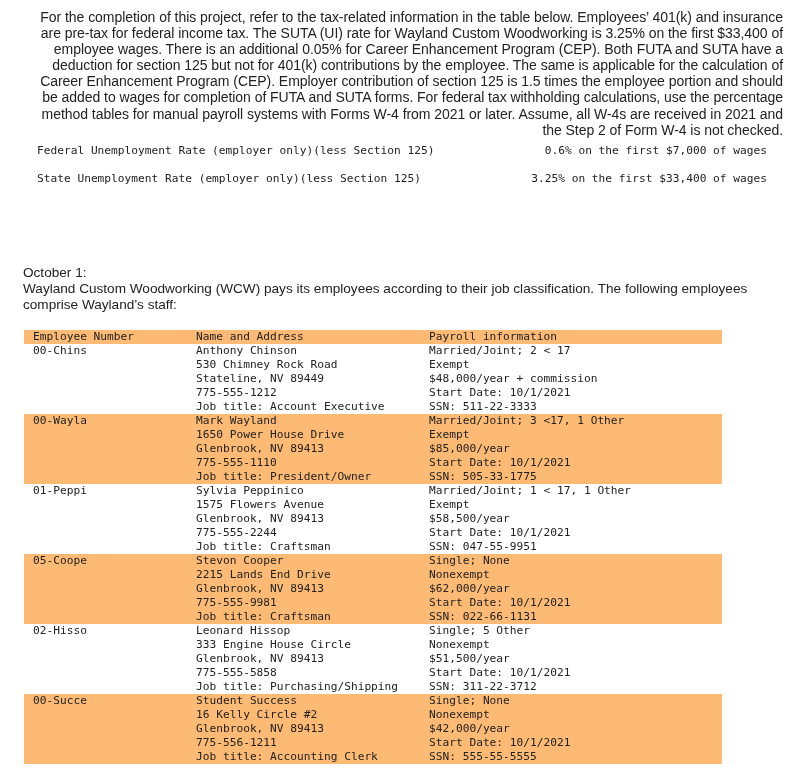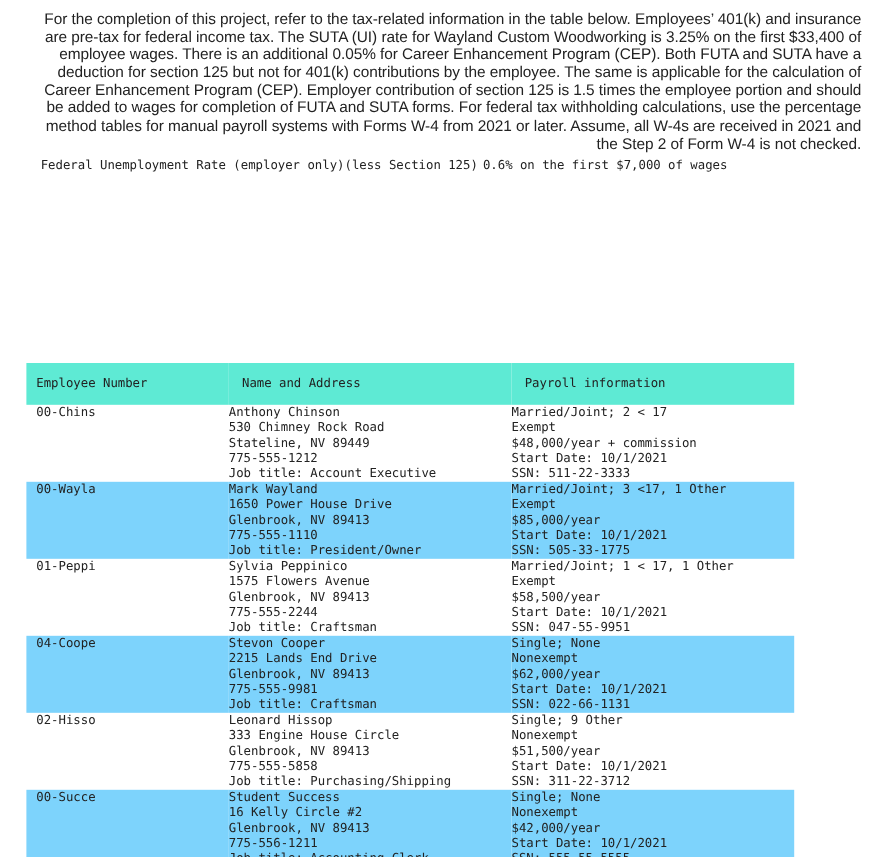--- a/index.html
+++ b/index.html
@@ -43,20 +43,21 @@
       vertical-align: middle;
       height: 28px;
       margin-top: 14px;
     }
     .tax-table td.label {
       width: 402px;
       padding-left: 13px;
     }
     .tax-table td.value {
       padding-left: 0;
+      text-align: right;
     }
     .tax-table tr.shaded td {
       background: #f4f4f4;
     }
     .tax-table a {
       color: #3a72b5;
       text-decoration: underline;
     }
     .section {
       position: absolute;
@@ -74,57 +75,63 @@
       left: 24px;
       top: 330px;
       width: 698px;
       border-collapse: collapse;
       font-family: "DejaVu Sans Mono", monospace;
       font-size: 11.2px;
       line-height: 14px;
       color: #222;
     }
     .emp-table th {
-      background: #5eead4;
+      background: #fdba74;
       font-weight: normal;
       text-align: left;
-      padding: 12px;
+      padding: 0;
       height: 14px;
     }
     .emp-table td {
       padding: 0;
       vertical-align: top;
     }
     .emp-table .c1 { width: 163px; padding-left: 9px; }
     .emp-table .c2 { width: 233px; }
     .emp-table .c3 { }
     .emp-table tr.shaded td {
-      background: #7dd3fc;
+      background: #fdba74;
     }
     .emp-table .line {
       display: block;
       height: 14px;
       white-space: pre;
     }
   </style>
 </head>
 <body>
 
 <p class="intro">For the completion of this project, refer to the tax-related information in the table below. Employees’ 401(k) and insurance are pre-tax for federal income tax. The SUTA (UI) rate for Wayland Custom Woodworking is 3.25% on the first $33,400 of employee wages. There is an additional 0.05% for Career Enhancement Program (CEP). Both FUTA and SUTA have a deduction for section 125 but not for 401(k) contributions by the employee. The same is applicable for the calculation of Career Enhancement Program (CEP).  Employer contribution of section 125 is 1.5 times the employee portion and should be added to wages for completion of FUTA and SUTA forms. For federal tax withholding calculations, use the percentage method tables for manual payroll systems with Forms W-4 from 2021 or later. Assume, all W-4s are received in 2021 and the Step 2 of Form W-4 is not checked.</p>
 
 <table class="tax-table">
   <tbody>
     <tr>
       <td class="label">Federal Unemployment Rate (employer only)(less Section 125)</td>
       <td class="value">0.6% on the first $7,000 of wages</td>
     </tr>
+    <tr>
+      <td class="label">State Unemployment Rate (employer only)(less Section 125)</td>
+      <td class="value">3.25% on the first $33,400 of wages</td>
+    </tr>
   </tbody>
 </table>
 
 <div class="section">
+  <div>October 1:</div>
+  <div>Wayland Custom Woodworking (WCW) pays its employees according to their job classification. The following employees comprise Wayland’s staff:</div>
 </div>
 
 <table class="emp-table">
   <thead>
     <tr>
       <th class="c1">Employee Number</th>
       <th class="c2">Name and Address</th>
       <th class="c3">Payroll information</th>
     </tr>
   </thead>
@@ -181,21 +188,21 @@
       <td class="c3">
         <span class="line">Married/Joint; 1 &lt; 17, 1 Other</span>
         <span class="line">Exempt</span>
         <span class="line">$58,500/year</span>
         <span class="line">Start Date: 10/1/2021</span>
         <span class="line">SSN: 047-55-9951</span>
       </td>
     </tr>
     <tr class="shaded">
       <td class="c1">
-          <span class="line">04-Coope</span>
+          <span class="line">05-Coope</span>
         </td>
       <td class="c2">
         <span class="line">Stevon Cooper</span>
         <span class="line">2215 Lands End Drive</span>
         <span class="line">Glenbrook, NV 89413</span>
         <span class="line">775-555-9981</span>
         <span class="line">Job title: Craftsman</span>
       </td>
       <td class="c3">
         <span class="line">Single; None</span>
@@ -210,21 +217,21 @@
           <span class="line">02-Hisso</span>
         </td>
       <td class="c2">
         <span class="line">Leonard Hissop</span>
         <span class="line">333 Engine House Circle</span>
         <span class="line">Glenbrook, NV 89413</span>
         <span class="line">775-555-5858</span>
         <span class="line">Job title: Purchasing/Shipping</span>
       </td>
       <td class="c3">
-        <span class="line">Single; 9 Other</span>
+        <span class="line">Single; 5 Other</span>
         <span class="line">Nonexempt</span>
         <span class="line">$51,500/year</span>
         <span class="line">Start Date: 10/1/2021</span>
         <span class="line">SSN: 311-22-3712</span>
       </td>
     </tr>
     <tr class="shaded">
       <td class="c1">
           <span class="line">00-Succe</span>
         </td>

